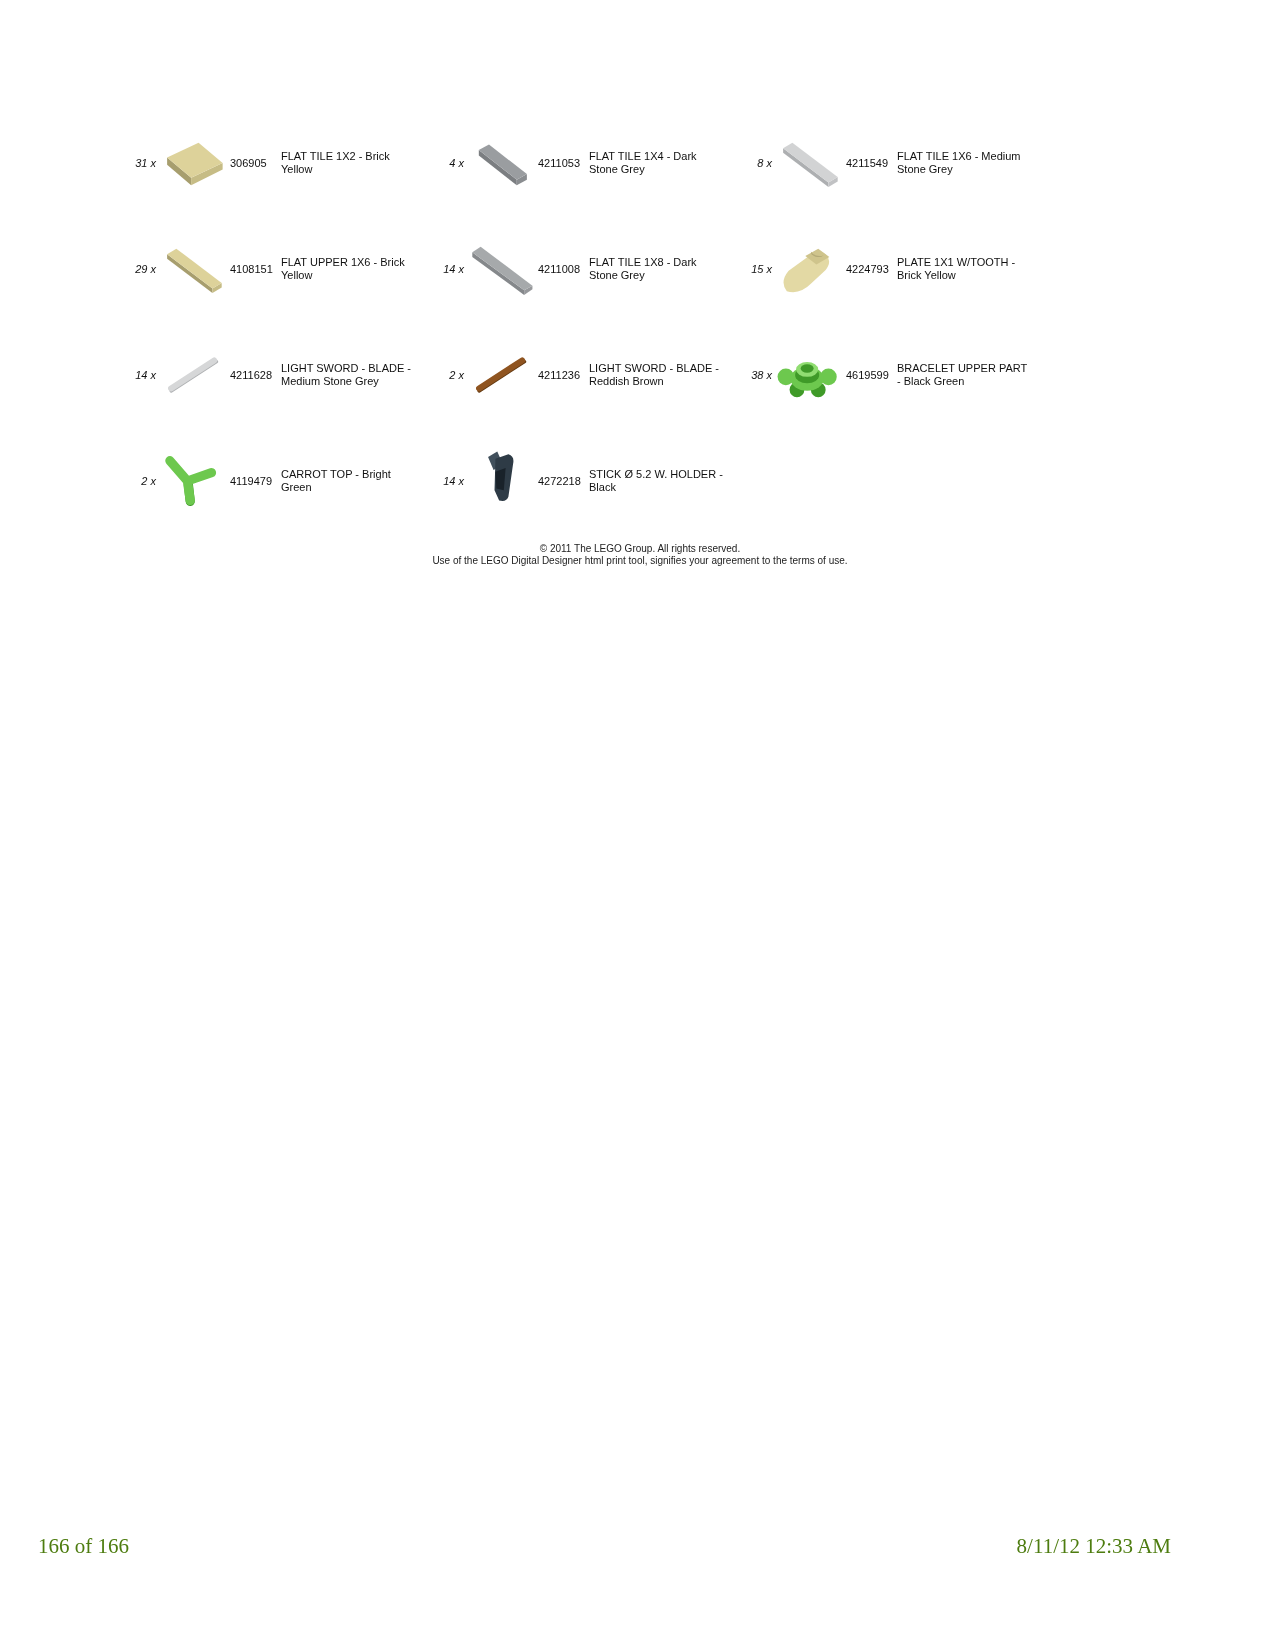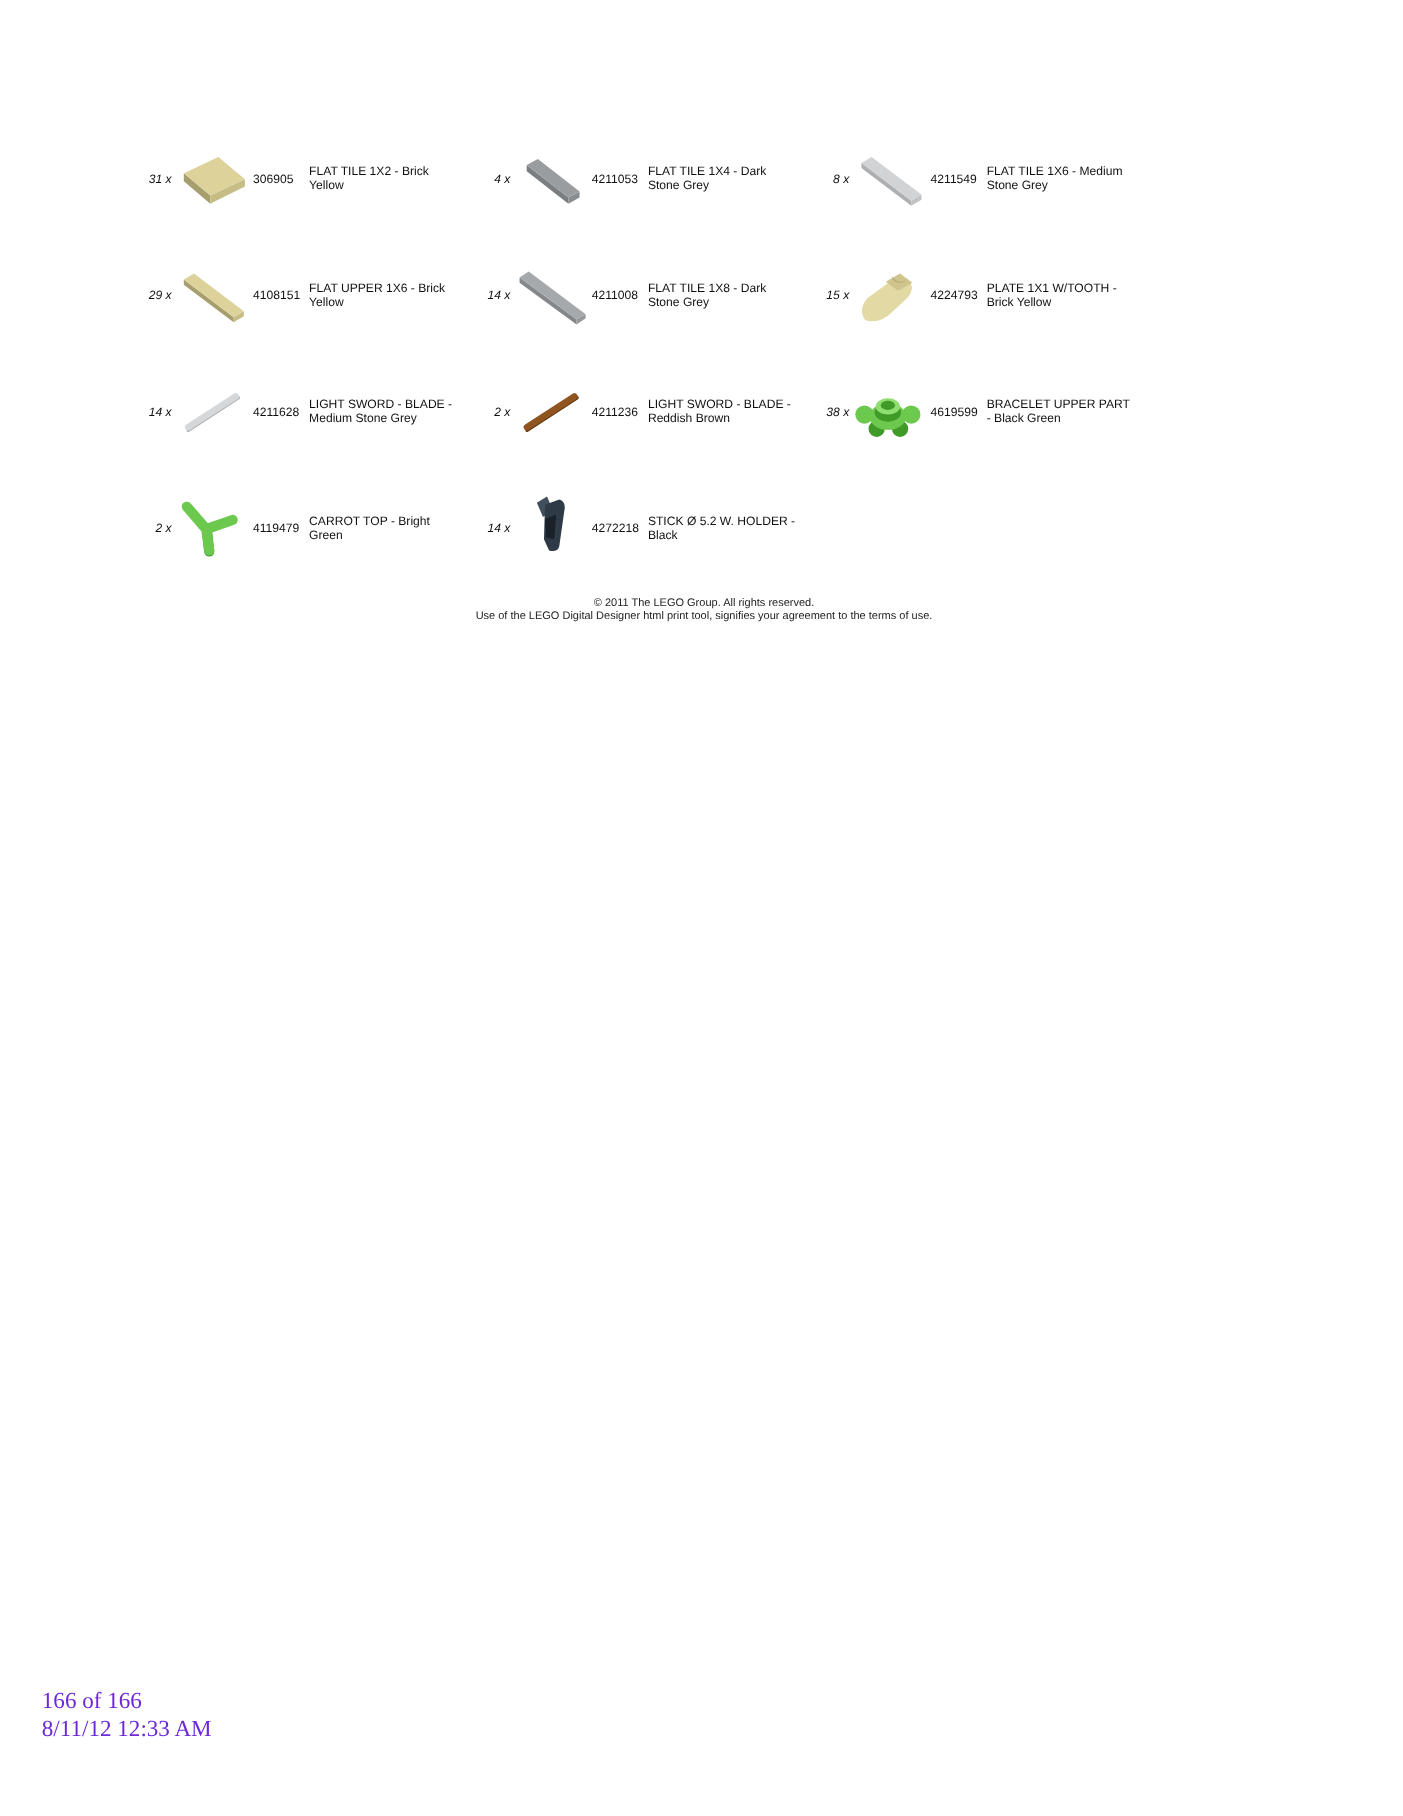--- a/index.html
+++ b/index.html
@@ -23,21 +23,21 @@
   .pno{width:46px;flex:none;text-align:left;white-space:nowrap;}
   .desc{width:134px;margin-left:5px;line-height:13px;}
   .legal{
     position:absolute;top:543px;left:0;width:1236px;
     text-align:center;font-size:10px;line-height:11.5px;color:#222;margin-left:22px;
   }
   .page-footer{
     position:absolute;top:1534px;left:38px;right:104px;
     display:flex;justify-content:space-between;
     font-family:"Liberation Serif","DejaVu Serif",serif;
-    font-size:21px;color:#6d28d9;flex-direction:column;
+    font-size:21px;color:#4d7c0f;
   }
 </style>
 </head>
 <body>
 
 <div class="parts-grid">
 
   <div class="cell">
     <span class="qty">31 x</span>
     <span class="img">

